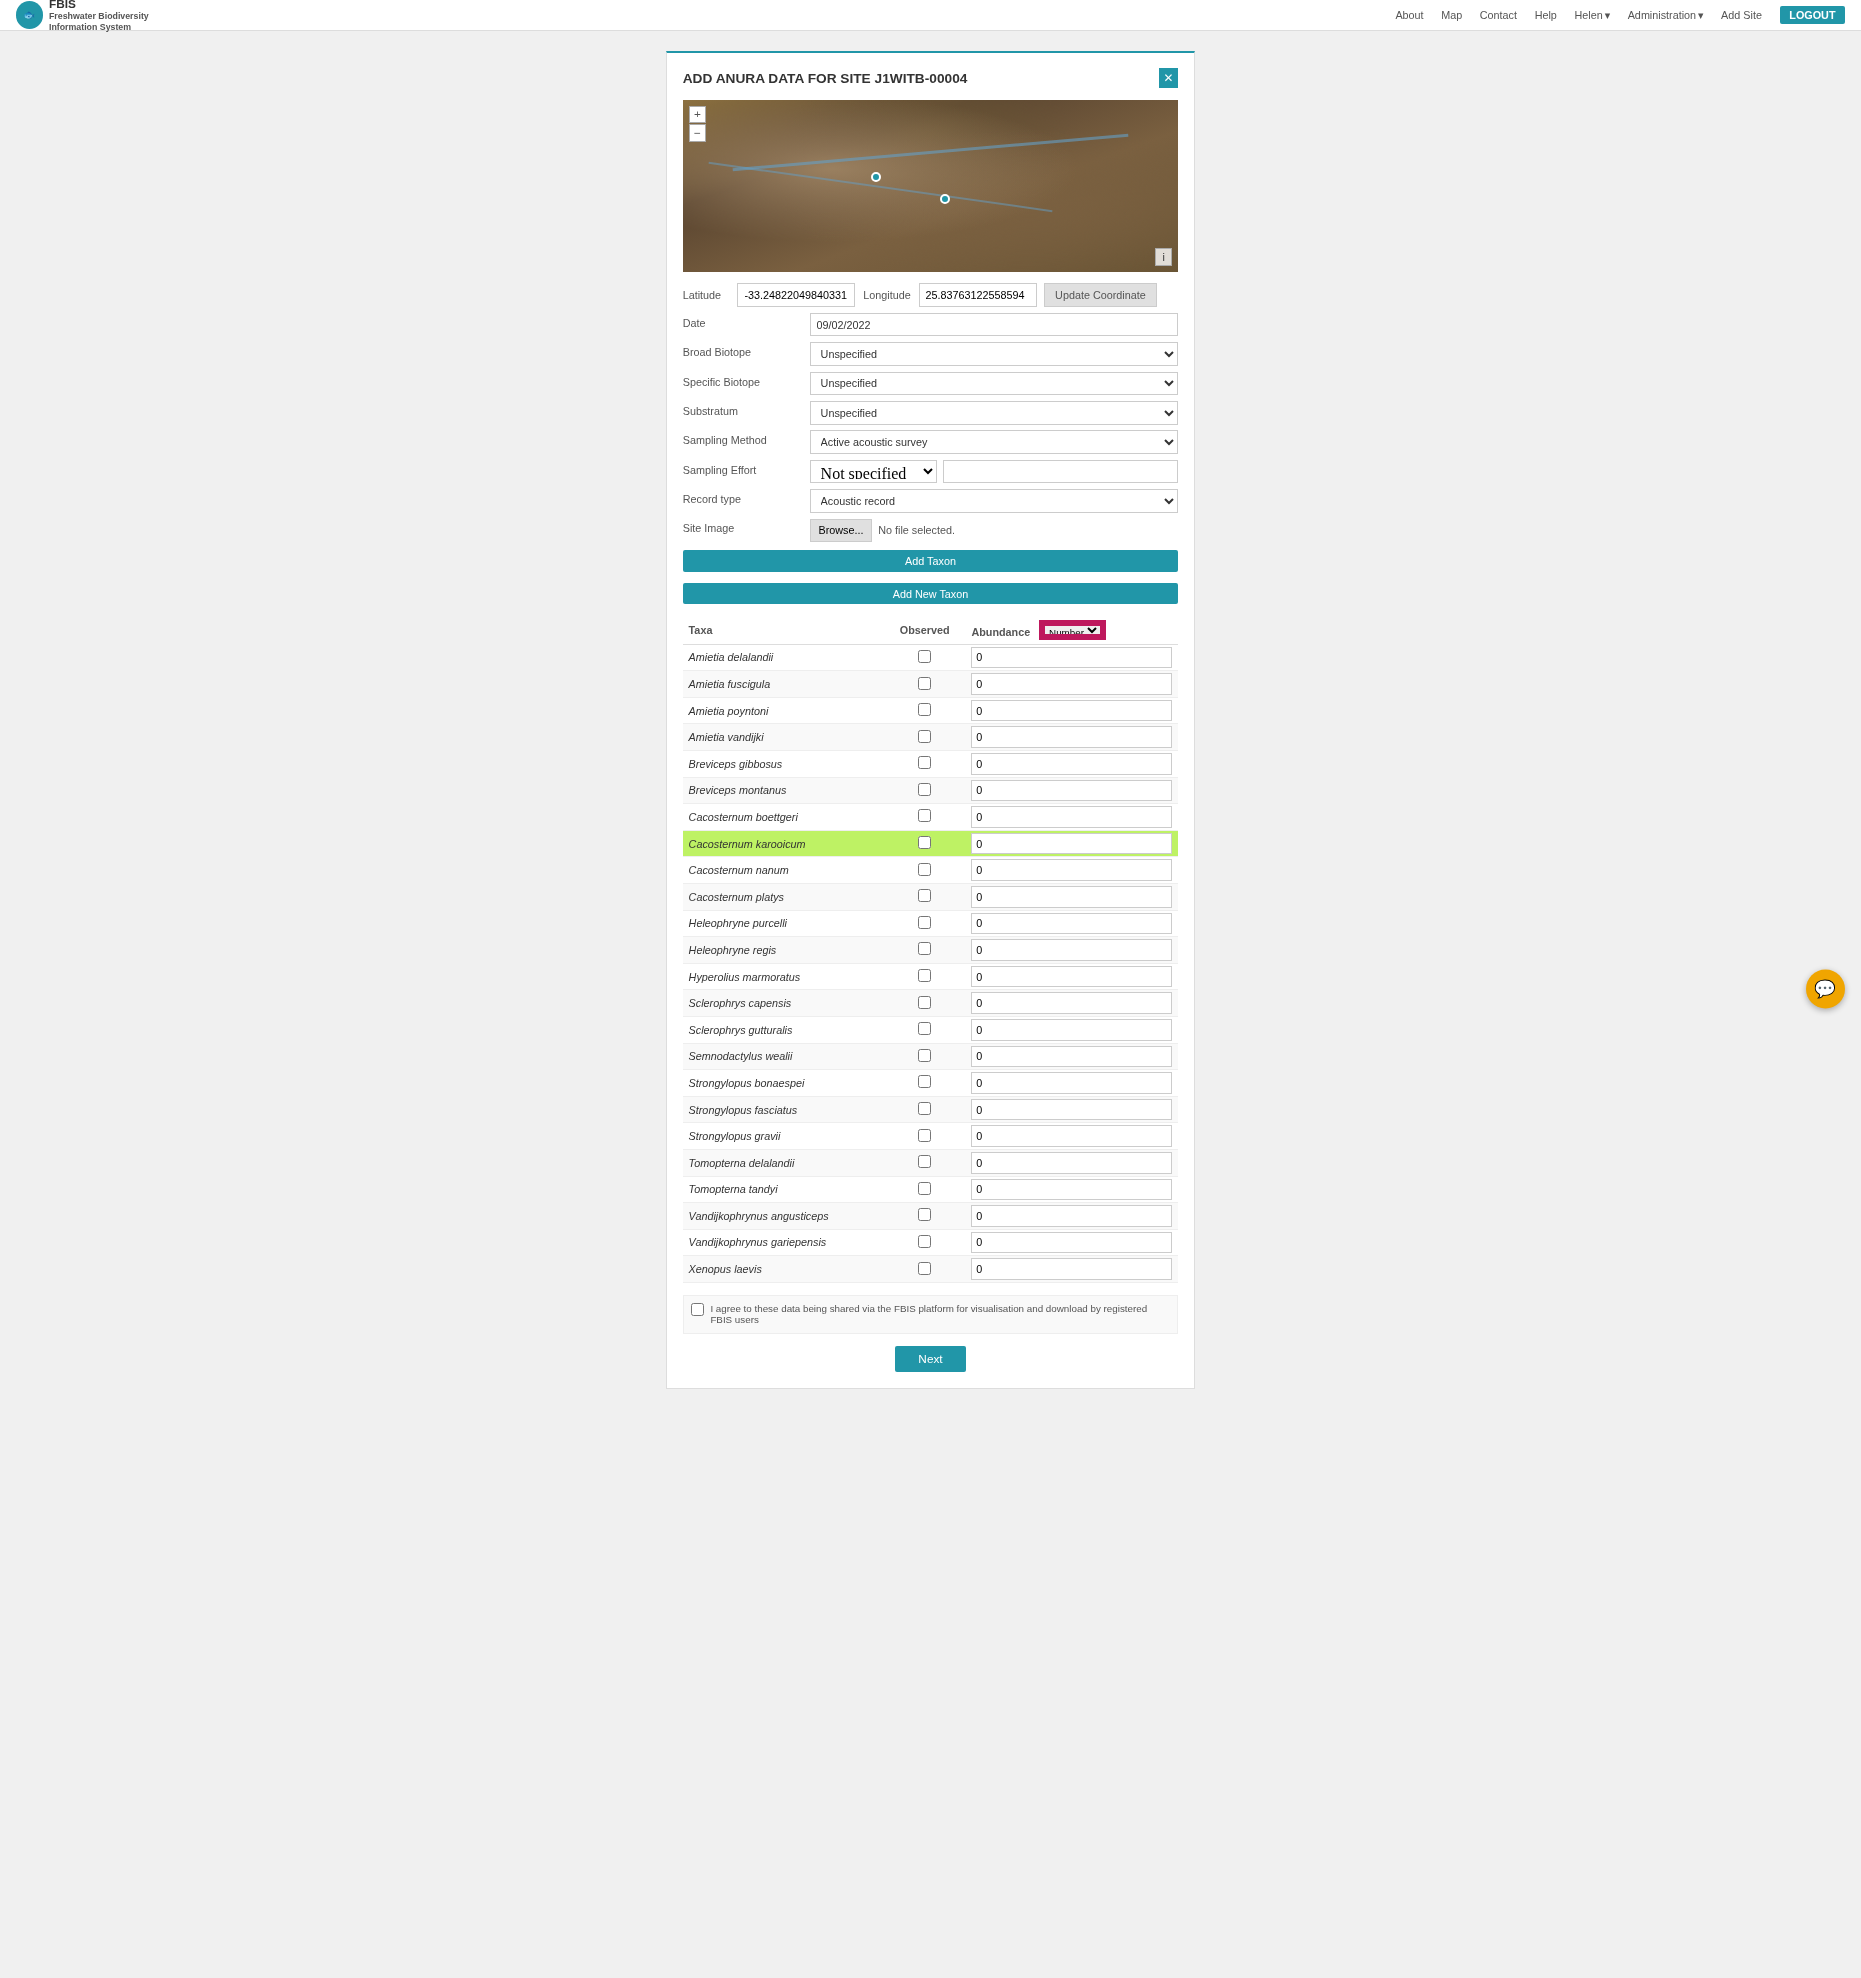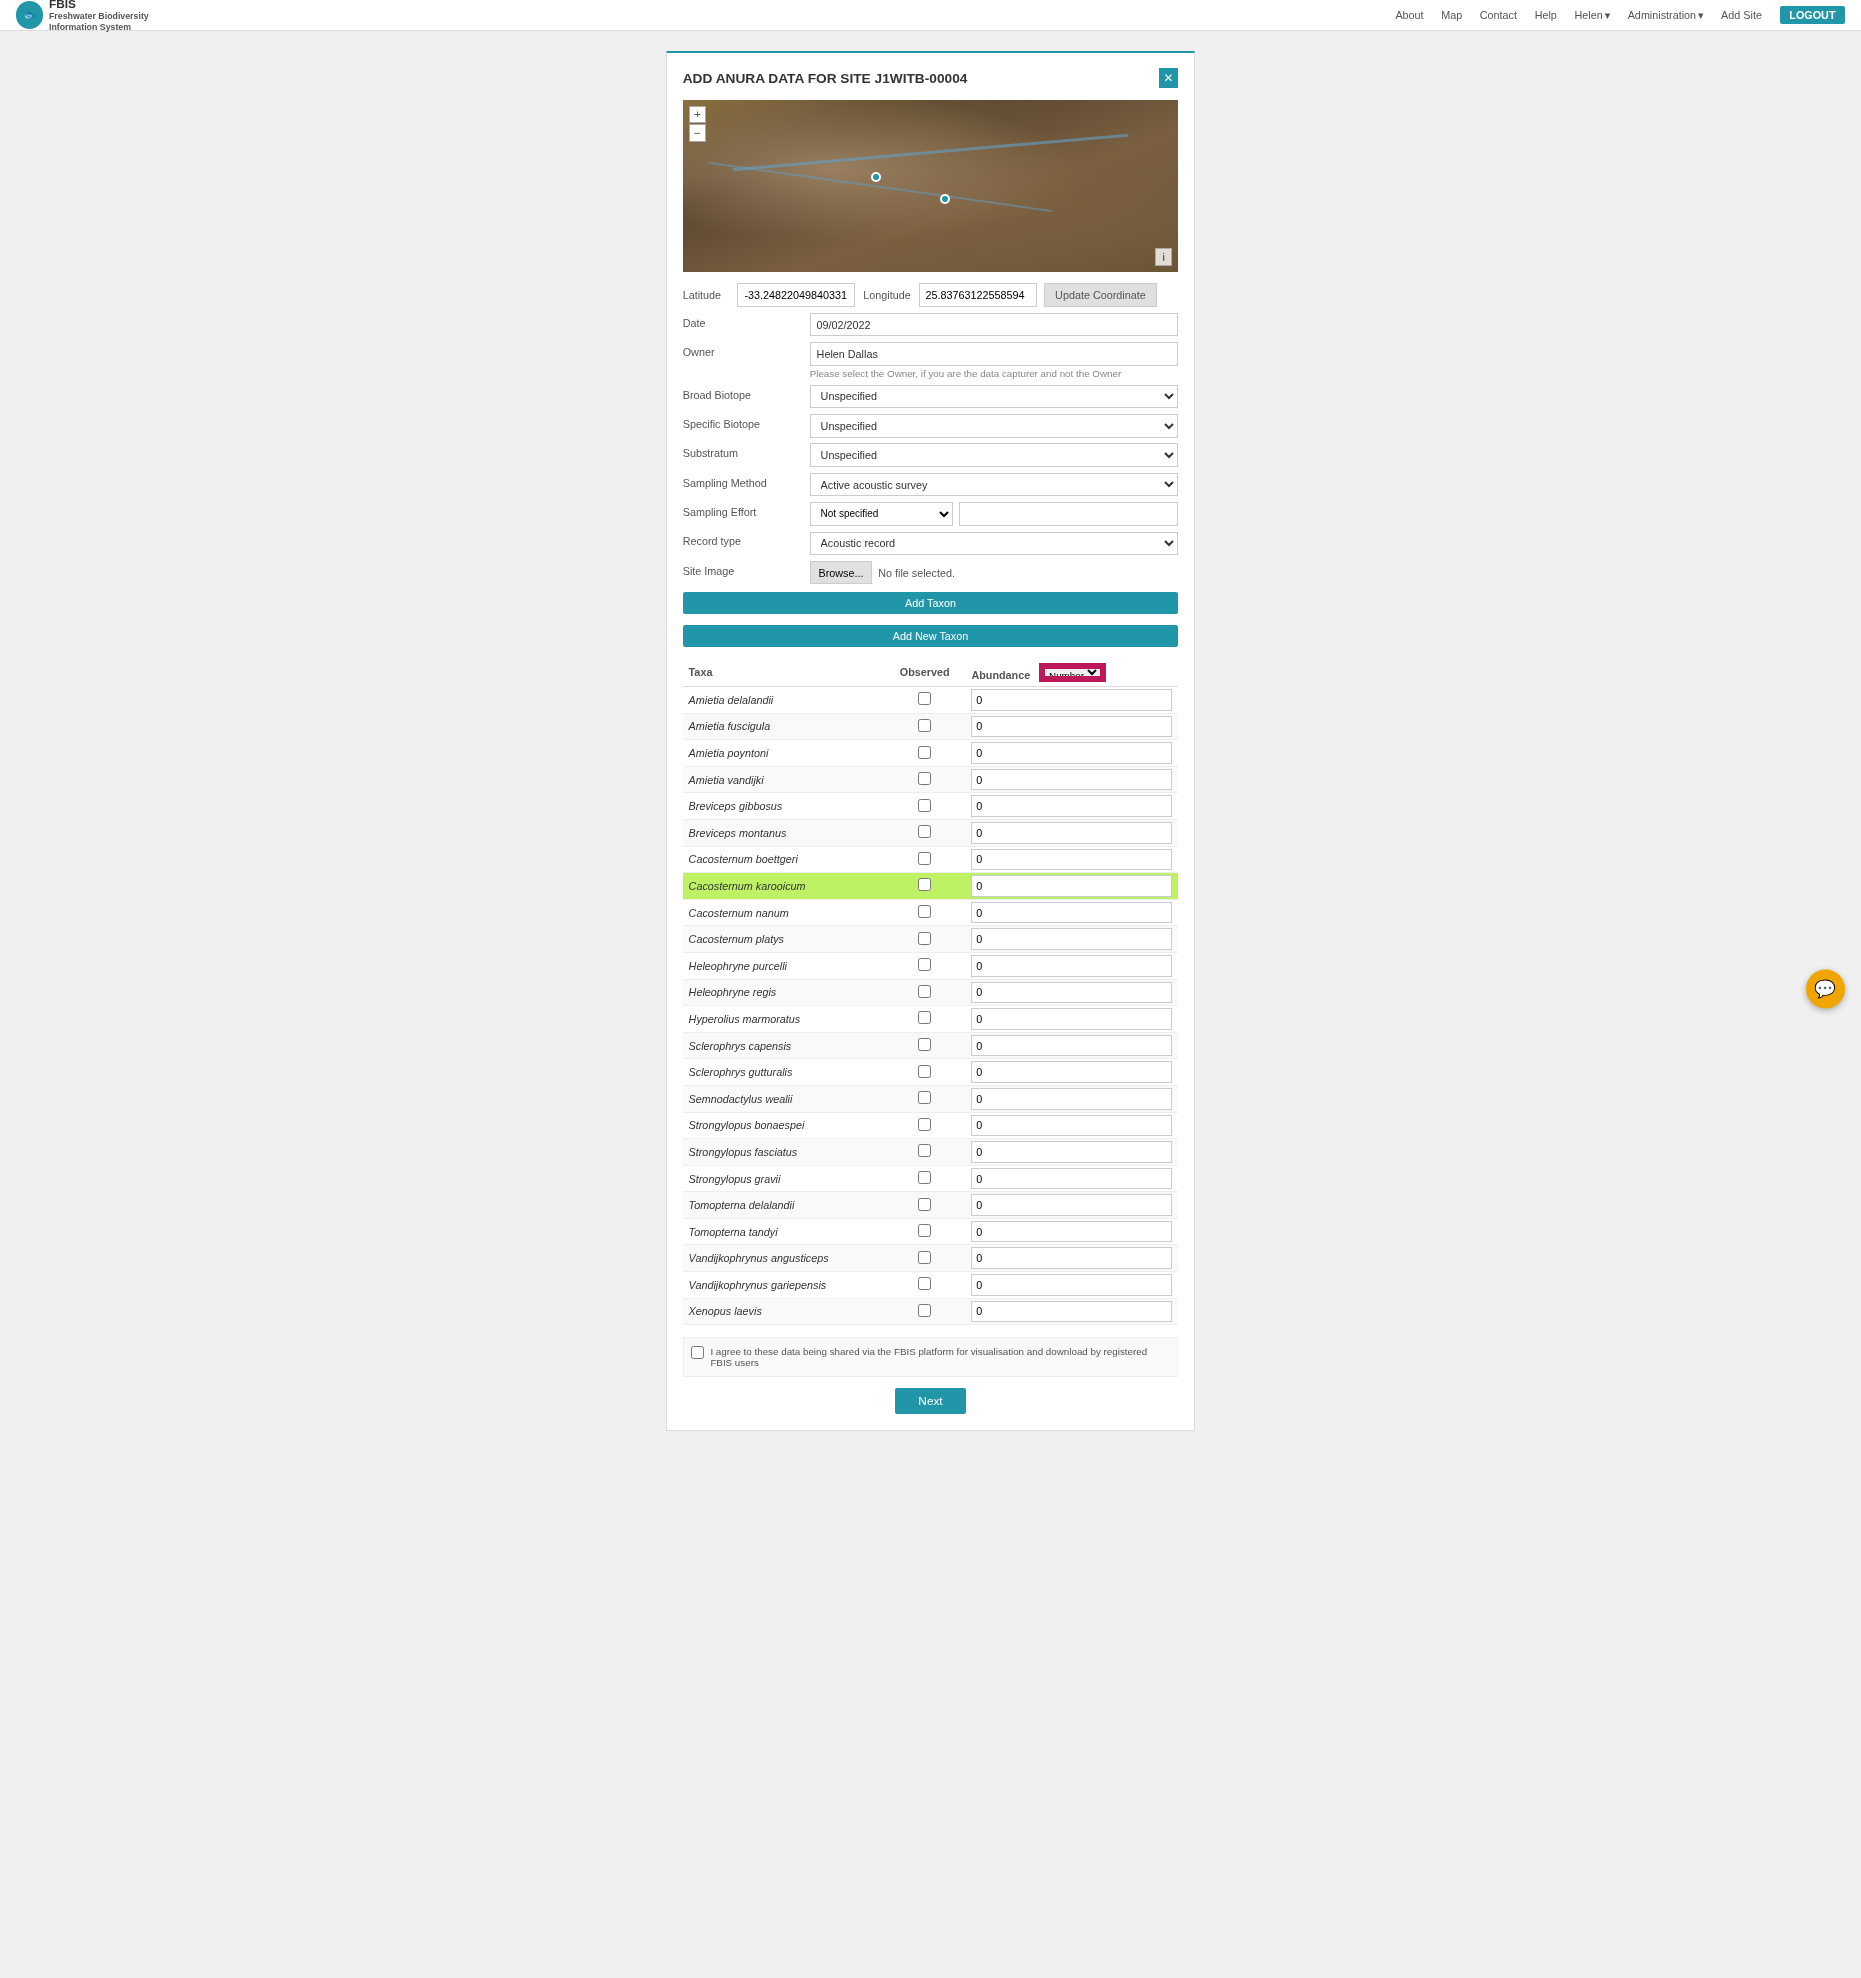--- a/index.html
+++ b/index.html
@@ -234,26 +234,27 @@
       margin-top: 2px;
     }
 
     .sampling-effort-row {
       display: flex;
       align-items: center;
       gap: 5.9px;
       flex: 1;
     }
     .effort-select {
-      width: 143px;
+      width: 127px;
       padding: 2.9px 5.9px;
       border: 1px solid #ccc;
-      font-size: 10px;
+      font-size: 16px;
       height: 23.5px;
       background: white;
+      font-family: Liberation Serif, serif;
     }
     .effort-input {
       flex: 1;
       padding: 2.9px 5.9px;
       border: 1px solid #ccc;
       font-size: 10.8px;
       height: 23.5px;
     }
 
     .file-row {
@@ -452,27 +453,20 @@
       <button class="update-btn">Update Coordinate</button>
     </div>
 
     <div class="form-row">
       <div class="form-label">Date</div>
       <div class="form-field">
         <input class="form-input" type="text" value="09/02/2022" style="">
       </div>
     </div>
 
-    <div class="form-row">
-      <div class="form-label">Owner</div>
-      <div class="form-field">
-        <input class="form-input" type="text" value="Helen Dallas" style="">
-        <div class="help-text">Please select the Owner, if you are the data capturer and not the Owner</div>
-      </div>
-    </div>
 
     <div class="form-row">
       <div class="form-label">Broad Biotope</div>
       <div class="form-field">
         <select class="form-select">
           <option>Unspecified</option>
         </select>
       </div>
     </div>
 

